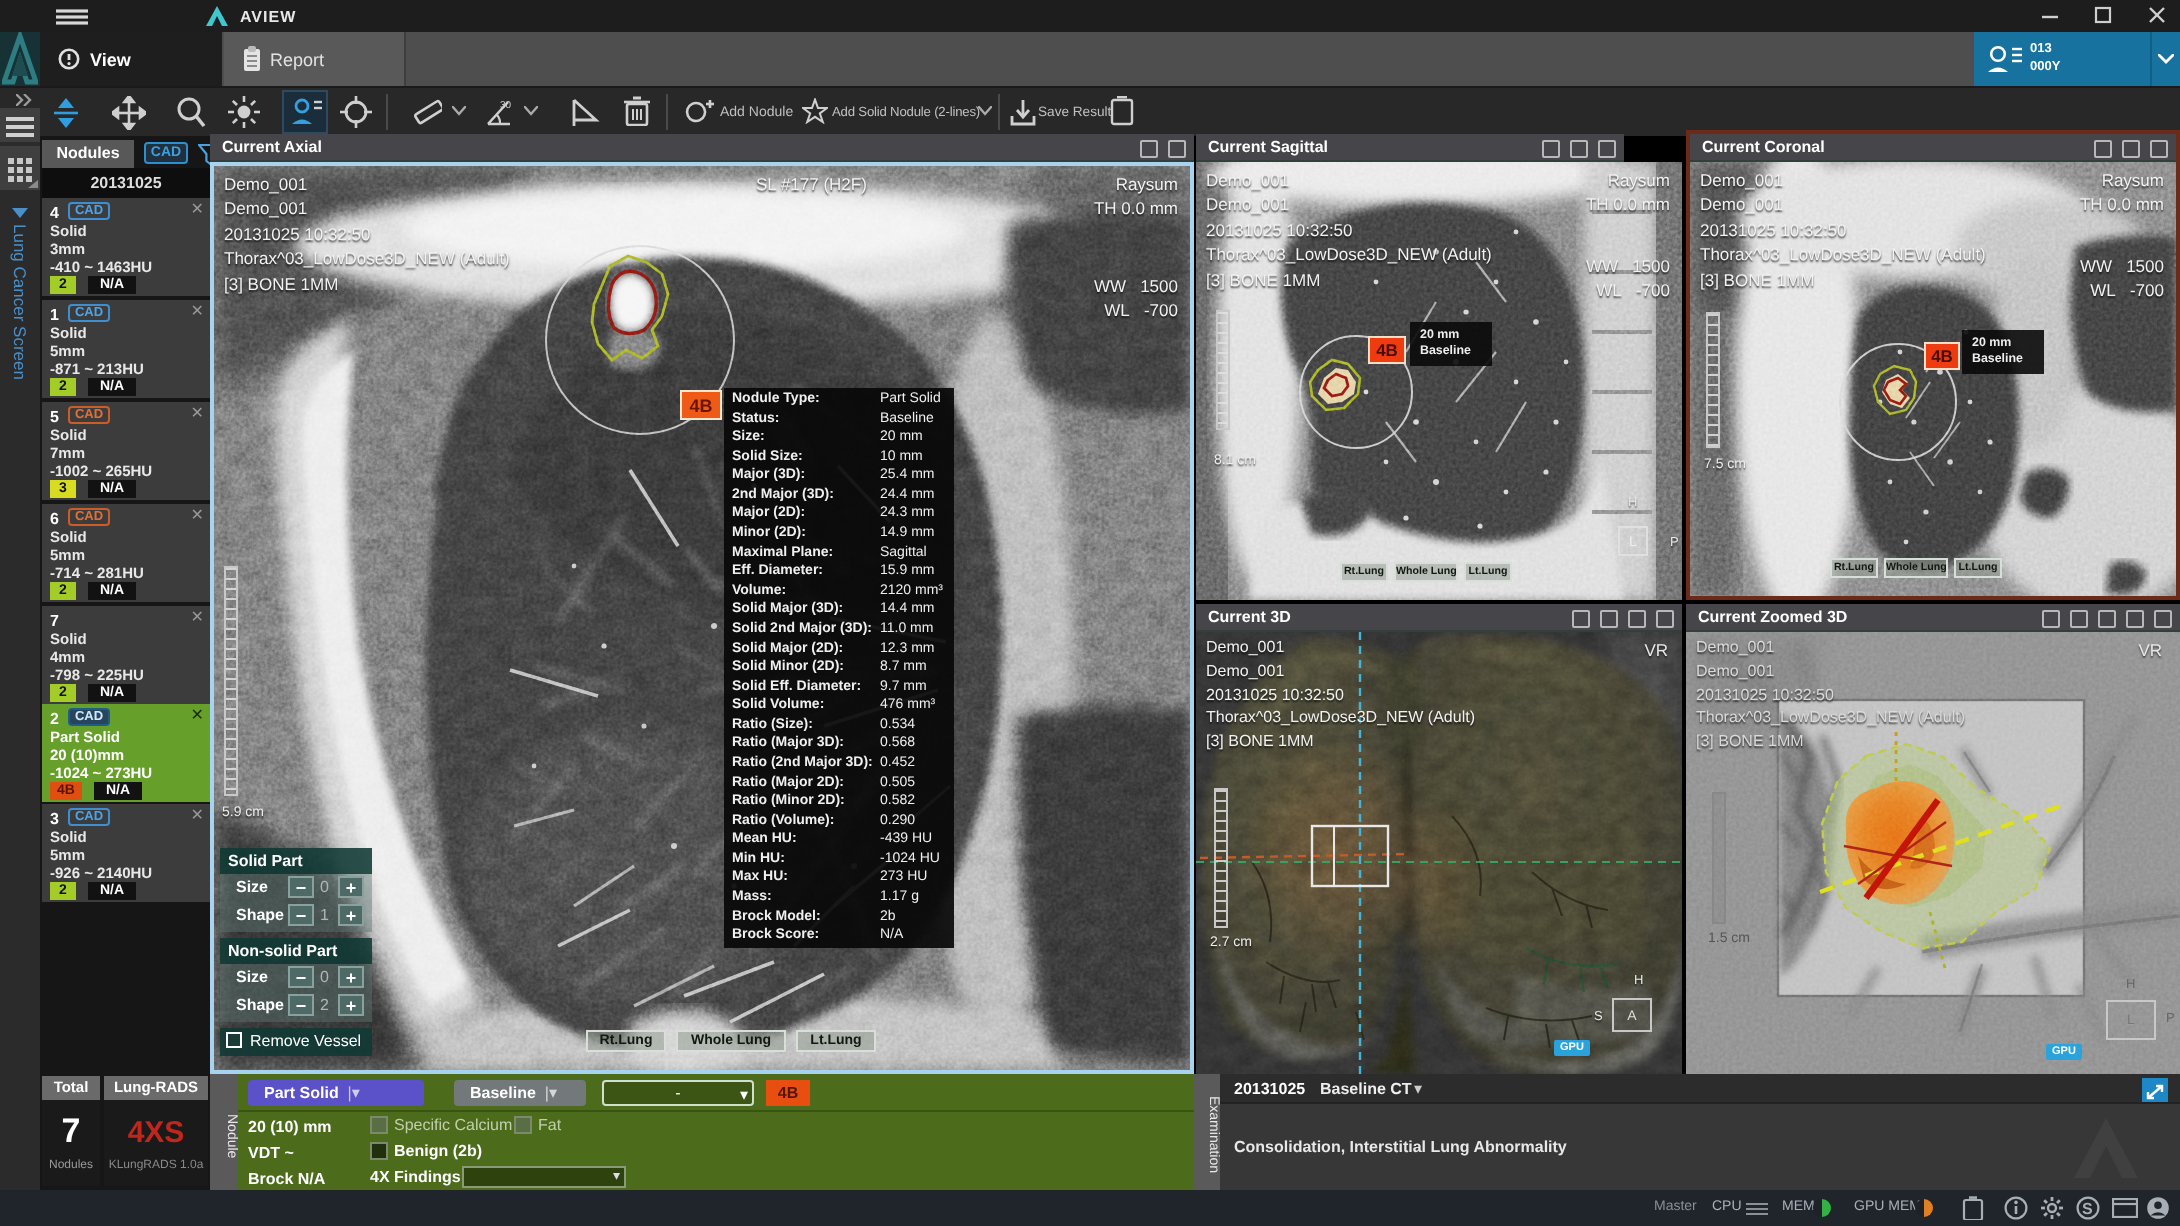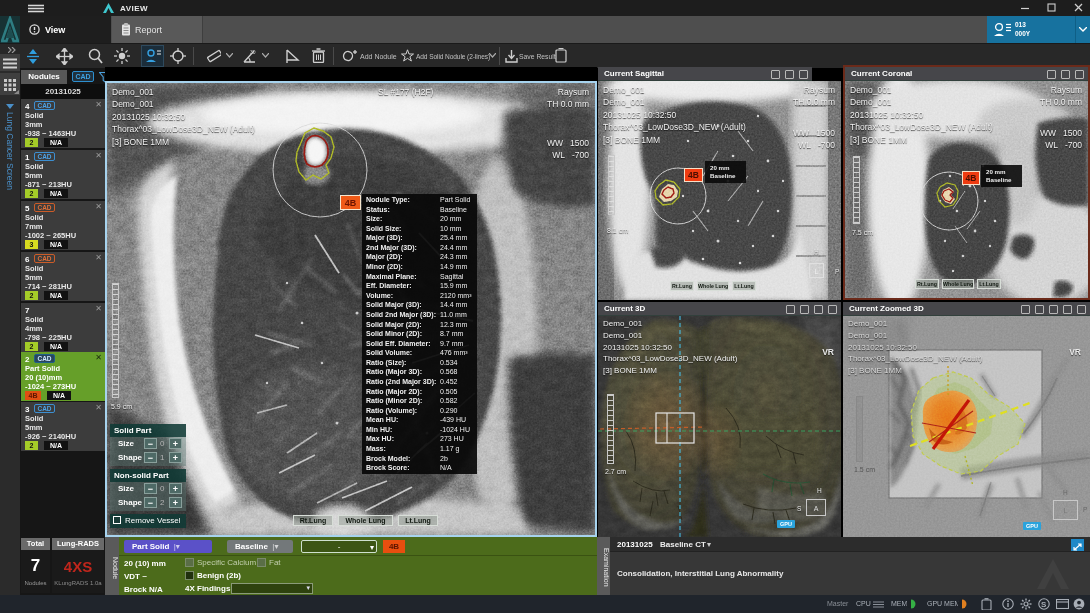--- a/index.html
+++ b/index.html
@@ -31,21 +31,21 @@
 .bdg.y { left:4px; width:13px; background:#d8dc20; color:#111; }
 .bdg.r { left:4px; width:16px; background:#e04f12; color:#5c1400; }
 .bdg.na { left:23px; width:24px; background:#121212; color:#fff; }
 .bdg.na2 { left:26px; width:24px; background:#121212; color:#fff; }
 
 .phead { position:absolute; left:0; top:0; right:0; height:14px; background:#46464a; border-bottom:1px solid #32403c; color:#fff; font-size:8px; font-weight:bold; line-height:14px; padding-left:6px; }
 .pico { position:absolute; top:2.5px; width:9px; height:9px; border:1px solid #b8b8b8; border-radius:1px; }
 .ovtxt { position:absolute; color:#f2f2f2; font-size:8.5px; line-height:12.4px; text-shadow:0 1px 1px rgba(0,0,0,.7); }
 .ovr { text-align:right; }
 .gpu { position:absolute; background:#2aa3dc; color:#fff; font-size:5.5px; font-weight:bold; padding:1px 3px; border-radius:1px;}
-.vr { position:absolute; color:#e8e8e8; font-size:8.5px; font-weight:bold; text-shadow:0 1px 1px rgba(0,0,0,.6);margin-top:27px;}
+.vr { position:absolute; color:#e8e8e8; font-size:8.5px; font-weight:normal; text-shadow:0 1px 1px rgba(0,0,0,.6);}
 .lungbtn { position:absolute; background:rgba(150,158,150,.55); border:1px solid #d8ded8; color:#101810; font-size:7px; font-weight:bold; text-align:center; line-height:9px; height:11px; white-space:nowrap; overflow:hidden; }
 .ruler { position:absolute; width:7px; border:1px solid #c8c8c8; background:repeating-linear-gradient(to bottom, rgba(225,225,225,.85) 0 1px, rgba(225,225,225,0) 1px 5px); }
 .rlab { position:absolute; color:#eee; font-size:7px; text-shadow:0 1px 1px rgba(0,0,0,.7);}
 .obox { position:absolute; border:1px solid #e0e0e0; color:#f0f0f0; font-size:7px; text-align:center; }
 .omark { position:absolute; color:#e8e8e8; font-size:6.5px; text-shadow:0 1px 1px rgba(0,0,0,.6);}
 
 #npanel { left:119px; top:537px; width:478px; height:58px; background:#4c6b1b; }
 #epanel { left:610px; top:537px; width:480px; height:58px; background:#373737; }
 #statusbar { left:0; top:595px; width:1090px; height:18px; background:#20252c; }
 .sbt { position:absolute; top:5px; color:#8a8f96; font-size:7px; }
@@ -316,21 +316,21 @@
         <path d="M0.5 0.5 L10.5 0.5 L6.8 5 L6.8 10.5 L4.2 8.5 L4.2 5 Z" fill="none" stroke="#4aa0dc" stroke-width="1.1"></path>
       </svg>
   <div class="abs" style="left:1px;top:16px;width:84px;height:15px;background:#0e0e0e;color:#ddd;font-size:8px;font-weight:bold;text-align:center;line-height:15px">20131025</div>
 
   <div class="card" style="top:31px">
         <span class="num">4</span>
         <span class="cadpill">CAD</span>
         <span class="cx">✕</span>
         <span class="cl2">Solid</span>
         <span class="cl3">3mm</span>
-        <span class="cl4">-938 ~ 1463HU</span>
+        <span class="cl4">-410 ~ 1463HU</span>
         <span class="bdg g">2</span>
         <span class="bdg na">N/A</span>
       </div>
   <div class="card" style="top:82px">
         <span class="num">1</span>
         <span class="cadpill">CAD</span>
         <span class="cx">✕</span>
         <span class="cl2">Solid</span>
         <span class="cl3">5mm</span>
         <span class="cl4">-871 ~ 213HU</span>
@@ -393,20 +393,21 @@
     <div class="abs" style="left:0;top:6px;width:29px;text-align:center;color:#fff;font-size:17px;font-weight:bold">7</div>
     <div class="abs" style="left:0;top:30px;width:29px;text-align:center;color:#9a9a9a;font-size:6px">Nodules</div>
   </div>
   <div class="abs" style="left:32px;top:482px;width:52px;height:43px;background:#1a1a1a">
     <div class="abs" style="left:0;top:8px;width:52px;text-align:center;color:#c0261c;font-size:15px;font-weight:bold">4XS</div>
     <div class="abs" style="left:0;top:30px;width:52px;text-align:center;color:#8a8a8a;font-size:6px">KLungRADS 1.0a</div>
   </div>
 </div>
 
 <div class="abs" id="axial" style="left:105px;top:67px;width:492px;height:470px;background:#000">
+  <div class="phead">Current Axial<div class="pico" style="right:18px"></div><div class="pico" style="right:4px"></div></div>
   <div class="abs" style="left:0;top:14px;width:492px;height:456px;border:2px solid #a7d3ee;background:#7e7e7e" id="axwrap">
     <svg width="488" height="452" style="display:block" id="axsvg">
       <rect width="488" height="452" fill="#8a8a8a"></rect>
       <path d="M0 0 L160 0 L100 60 L0 115 Z" fill="#575757" filter="url(#b6)"></path>
       <rect x="410" y="0" width="78" height="55" fill="#6a6a6a" filter="url(#b6)"></rect>
       <ellipse cx="245" cy="40" rx="205" ry="32" fill="#e2e2e2" filter="url(#b4)"></ellipse>
       <ellipse cx="235" cy="32" rx="140" ry="20" fill="#f4f4f4" filter="url(#b4)"></ellipse>
       <path d="M30 120 Q34 92 68 76 Q56 140 68 235 Q84 335 135 420 L95 442 Q40 335 30 120 Z" fill="#d8d8d8" filter="url(#b4)"></path>
       <path d="M44 130 Q48 105 70 92 Q62 150 72 240 Q86 330 128 408 L108 420 Q52 330 44 130 Z" fill="#efefef" filter="url(#b2)"></path>
       <ellipse cx="392" cy="255" rx="38" ry="180" fill="#c2c2c2" filter="url(#b4)"></ellipse>

